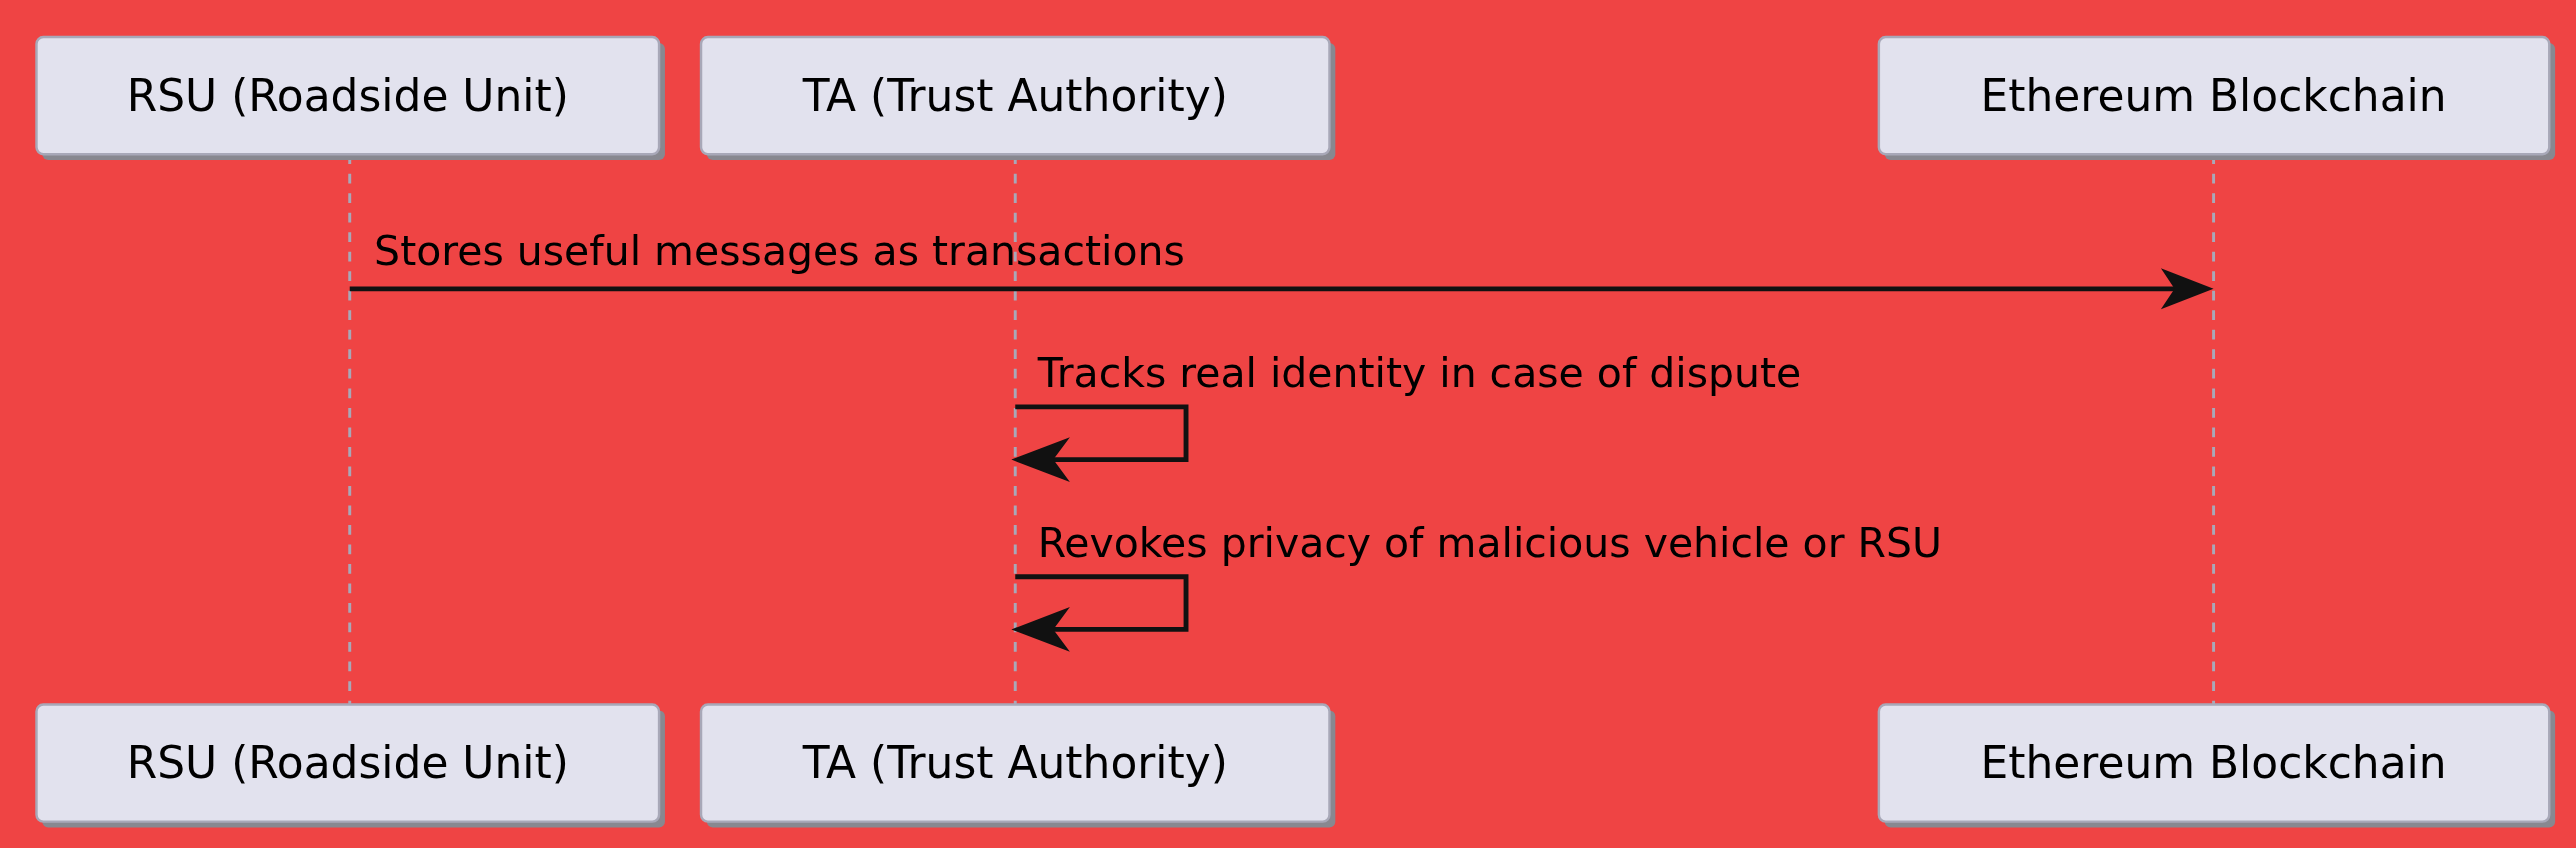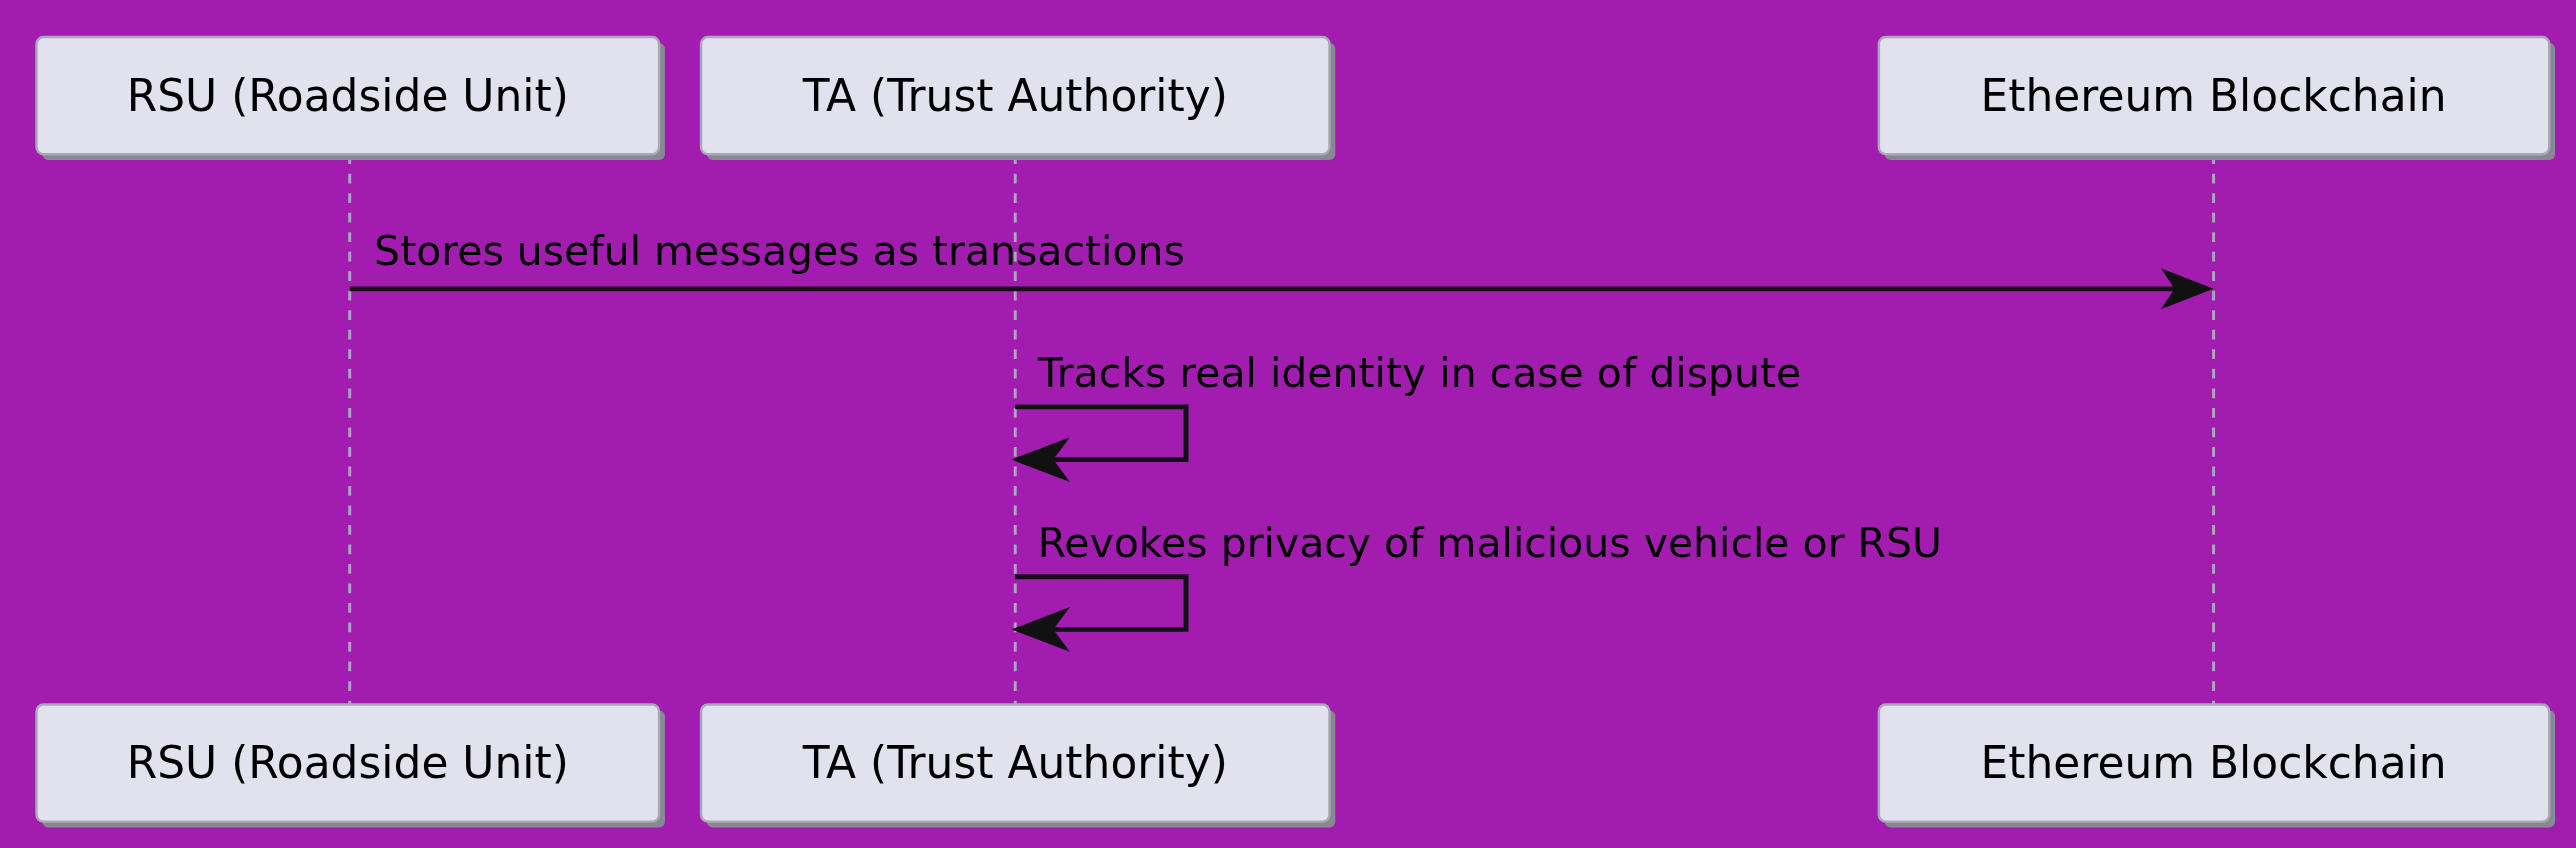--- a/index.html
+++ b/index.html
@@ -7,21 +7,21 @@
     padding: 0;
     background: #ffffff;
   }
   body {
     font-family: "DejaVu Sans", sans-serif;
   }
   #diagram {
     position: relative;
     width: 2576px;
     height: 848px;
-    background: #a21caf;
+    background: #ef4444;
     overflow: hidden;
   }
   #diagram-svg {
     position: absolute;
     top: 0;
     left: 0;
     width: 2576px;
     height: 848px;
     display: block;
   }

